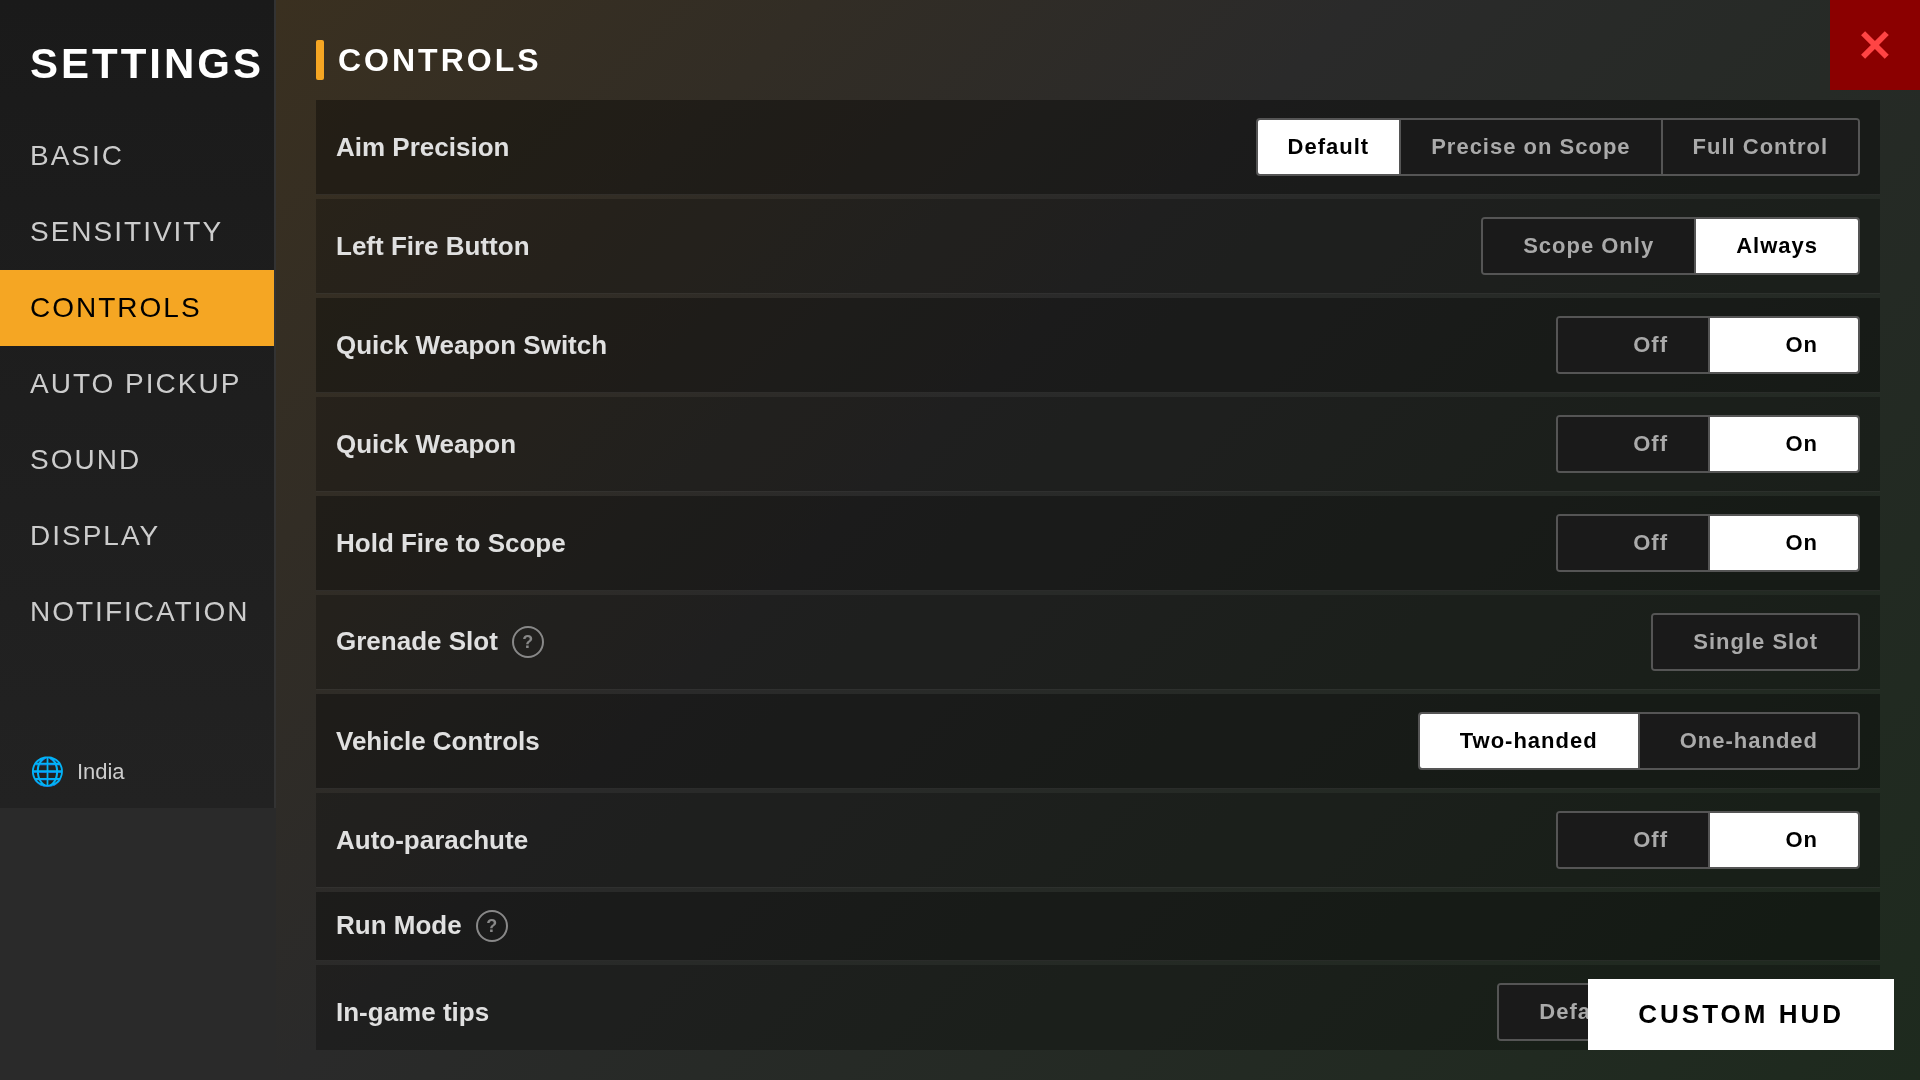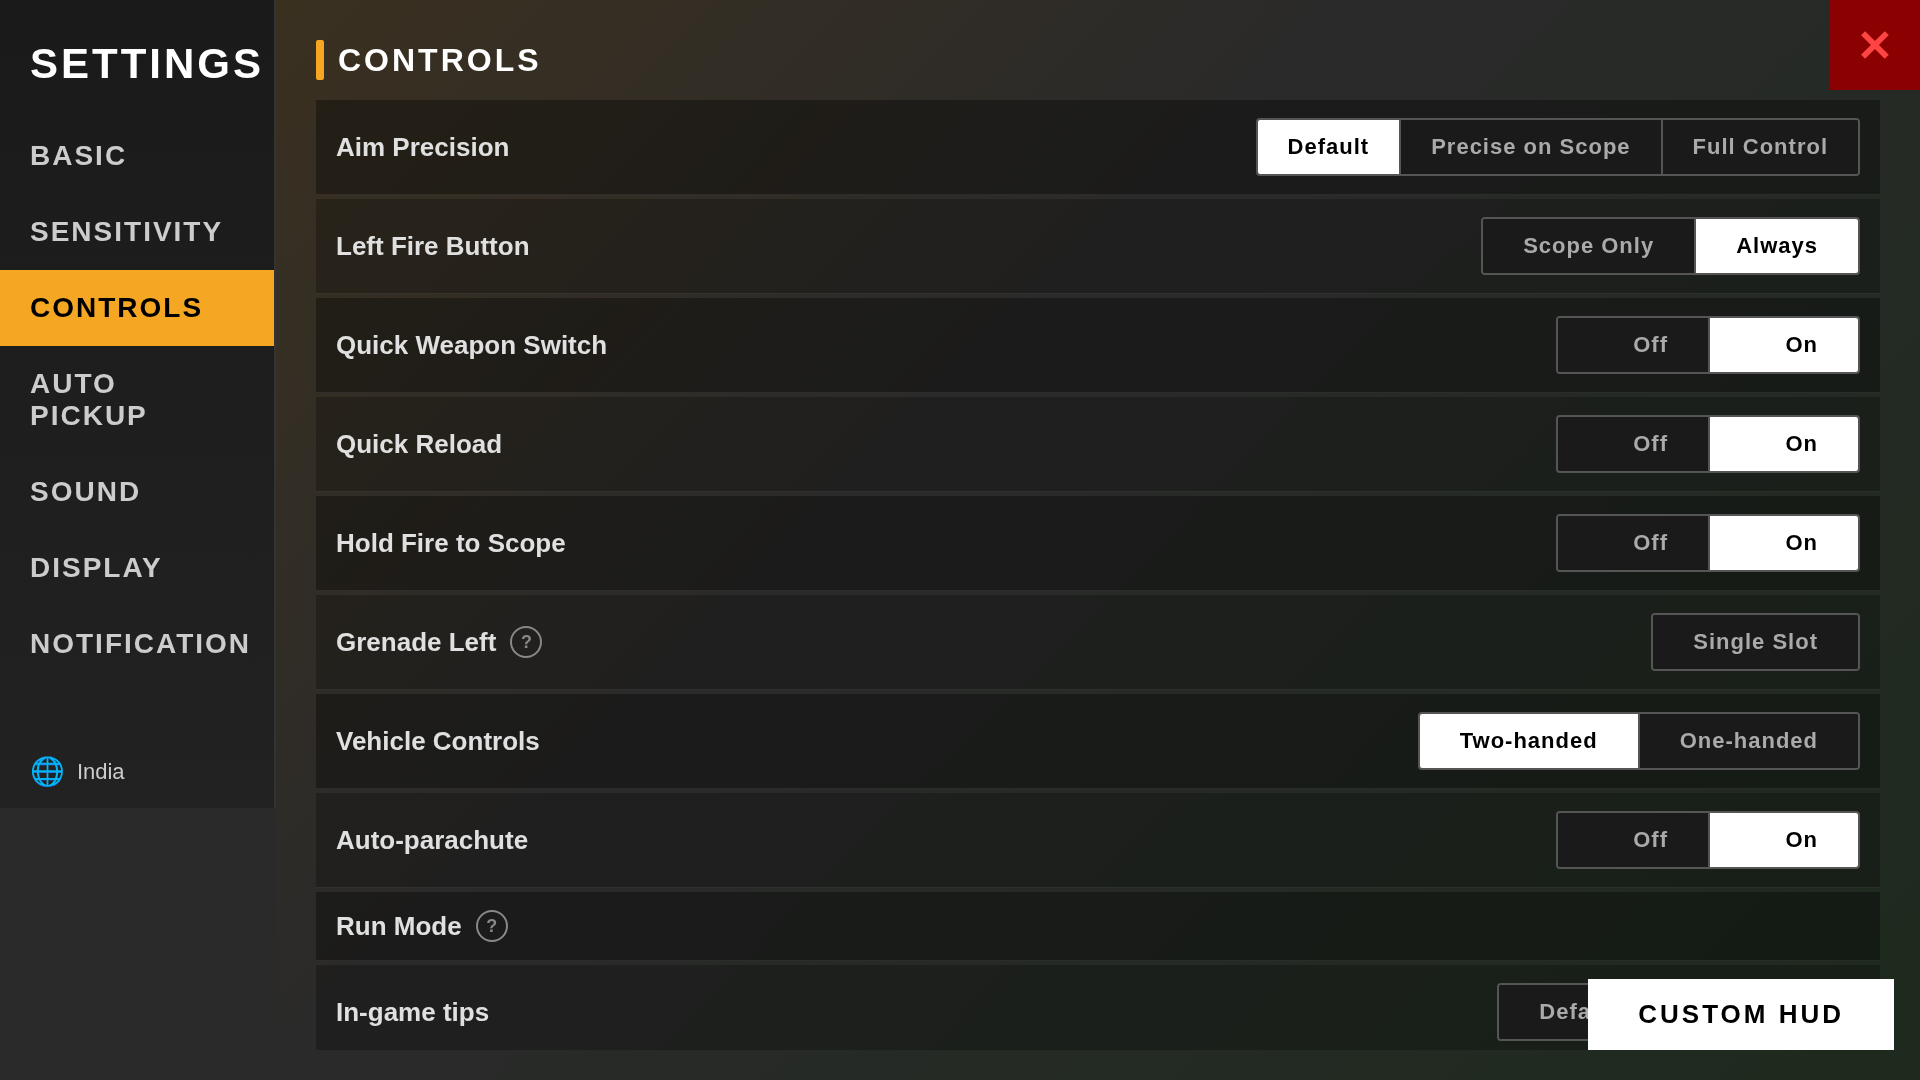--- a/index.html
+++ b/index.html
@@ -29,21 +29,21 @@
       font-size: 42px;
       font-weight: 900;
       letter-spacing: 3px;
       padding: 20px 30px 30px 30px;
       text-transform: uppercase;
     }
 
     .nav-item {
       color: #cccccc;
       font-size: 28px;
-      font-weight: 700;
+      font-weight: 400;
       letter-spacing: 2px;
       padding: 22px 30px;
       cursor: pointer;
       text-transform: uppercase;
       transition: background 0.2s;
     }
 
     .nav-item.active {
       background: #f5a623;
       color: #000000;
@@ -133,21 +133,21 @@
     .setting-row:nth-child(odd) {
       background: rgba(0,0,0,0.35);
     }
 
     .setting-label {
       flex: 1;
       color: #e0e0e0;
       font-size: 26px;
       font-weight: 600;
       display: flex;
-      align-items: flex-end;
+      align-items: flex-start;
       gap: 14px;
     }
 
     .help-icon {
       width: 32px;
       height: 32px;
       border-radius: 50%;
       border: 2px solid #888;
       display: flex;
       align-items: center;
@@ -267,39 +267,39 @@
           <div class="setting-label">
             <span>Quick Weapon Switch</span>
           </div>
           <div class="toggle-group">
             <button class="toggle-btn">Off</button>
             <button class="toggle-btn active">On</button>
           </div>
         </div>
         <div class="setting-row">
           <div class="setting-label">
-            <span>Quick Reload</span>
+            <span>Quick Weapon</span>
           </div>
           <div class="toggle-group">
             <button class="toggle-btn">Off</button>
             <button class="toggle-btn active">On</button>
           </div>
         </div>
         <div class="setting-row">
           <div class="setting-label">
             <span>Hold Fire to Scope</span>
           </div>
           <div class="toggle-group">
             <button class="toggle-btn">Off</button>
             <button class="toggle-btn active">On</button>
           </div>
         </div>
         <div class="setting-row">
           <div class="setting-label">
-            <span>Grenade Left</span>
+            <span>Grenade Slot</span>
             <span class="help-icon">?</span>
           </div>
           <div class="toggle-group">
             <button class="toggle-btn">Single Slot</button>
           </div>
         </div>
         <div class="setting-row">
           <div class="setting-label">
             <span>Vehicle Controls</span>
           </div>

